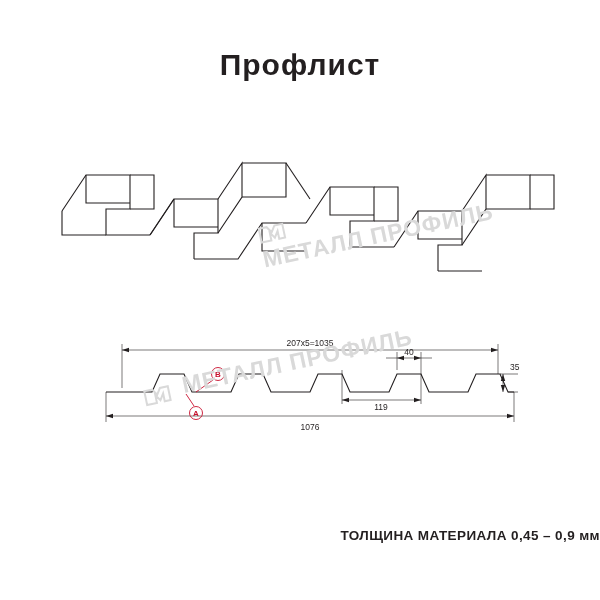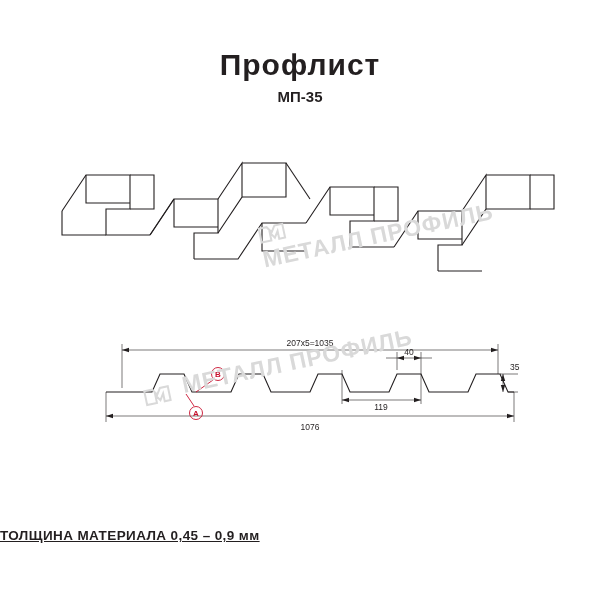--- a/index.html
+++ b/index.html
@@ -53,26 +53,25 @@
     top: 330px;
     left: 100px;
     width: 420px;
     height: 110px;
   }
   .footer {
     position: absolute;
     top: 528px;
     left: 0;
     width: 600px;
-    text-align: left;
+    text-align: right;
     font-size: 13.5px;
     font-weight: bold;
     letter-spacing: 0.4px;
     color: #231f20;
-    text-decoration: underline;
   }
   .wm {
     position: absolute;
     pointer-events: none;
     user-select: none;
   }
   .wm-text {
     font-size: 23px;
     font-weight: bold;
     color: #d9d9d9;
@@ -100,21 +99,20 @@
   .dim-txt { font-family: "Liberation Sans", sans-serif; font-size: 8.5px; fill: #231f20; }
   .red { fill: none; stroke: #c8102e; stroke-width: 0.9; }
   .red-txt { font-family: "Liberation Sans", sans-serif; font-size: 8px; fill: #c8102e; font-weight: bold; }
 </style>
 </head>
 <body>
 
 <div class="page">
 
   <div class="title">Профлист</div>
-  <div class="subtitle">МП-35</div>
 
   <div class="iso-wrap">
     <svg width="530" height="130" viewBox="0 0 530 130">
       <g class="ln">
 
         <path d="M22,76 L46,40 L90,40 L90,74 L66,74 L66,100 L110,100"></path>
         <path d="M22,76 L22,100 L66,100"></path>
         <path d="M46,40 L46,68 L90,68"></path>
         <path d="M90,40 L114,40 L114,74 L90,74"></path>
         <path d="M110,100 L134,64"></path>

